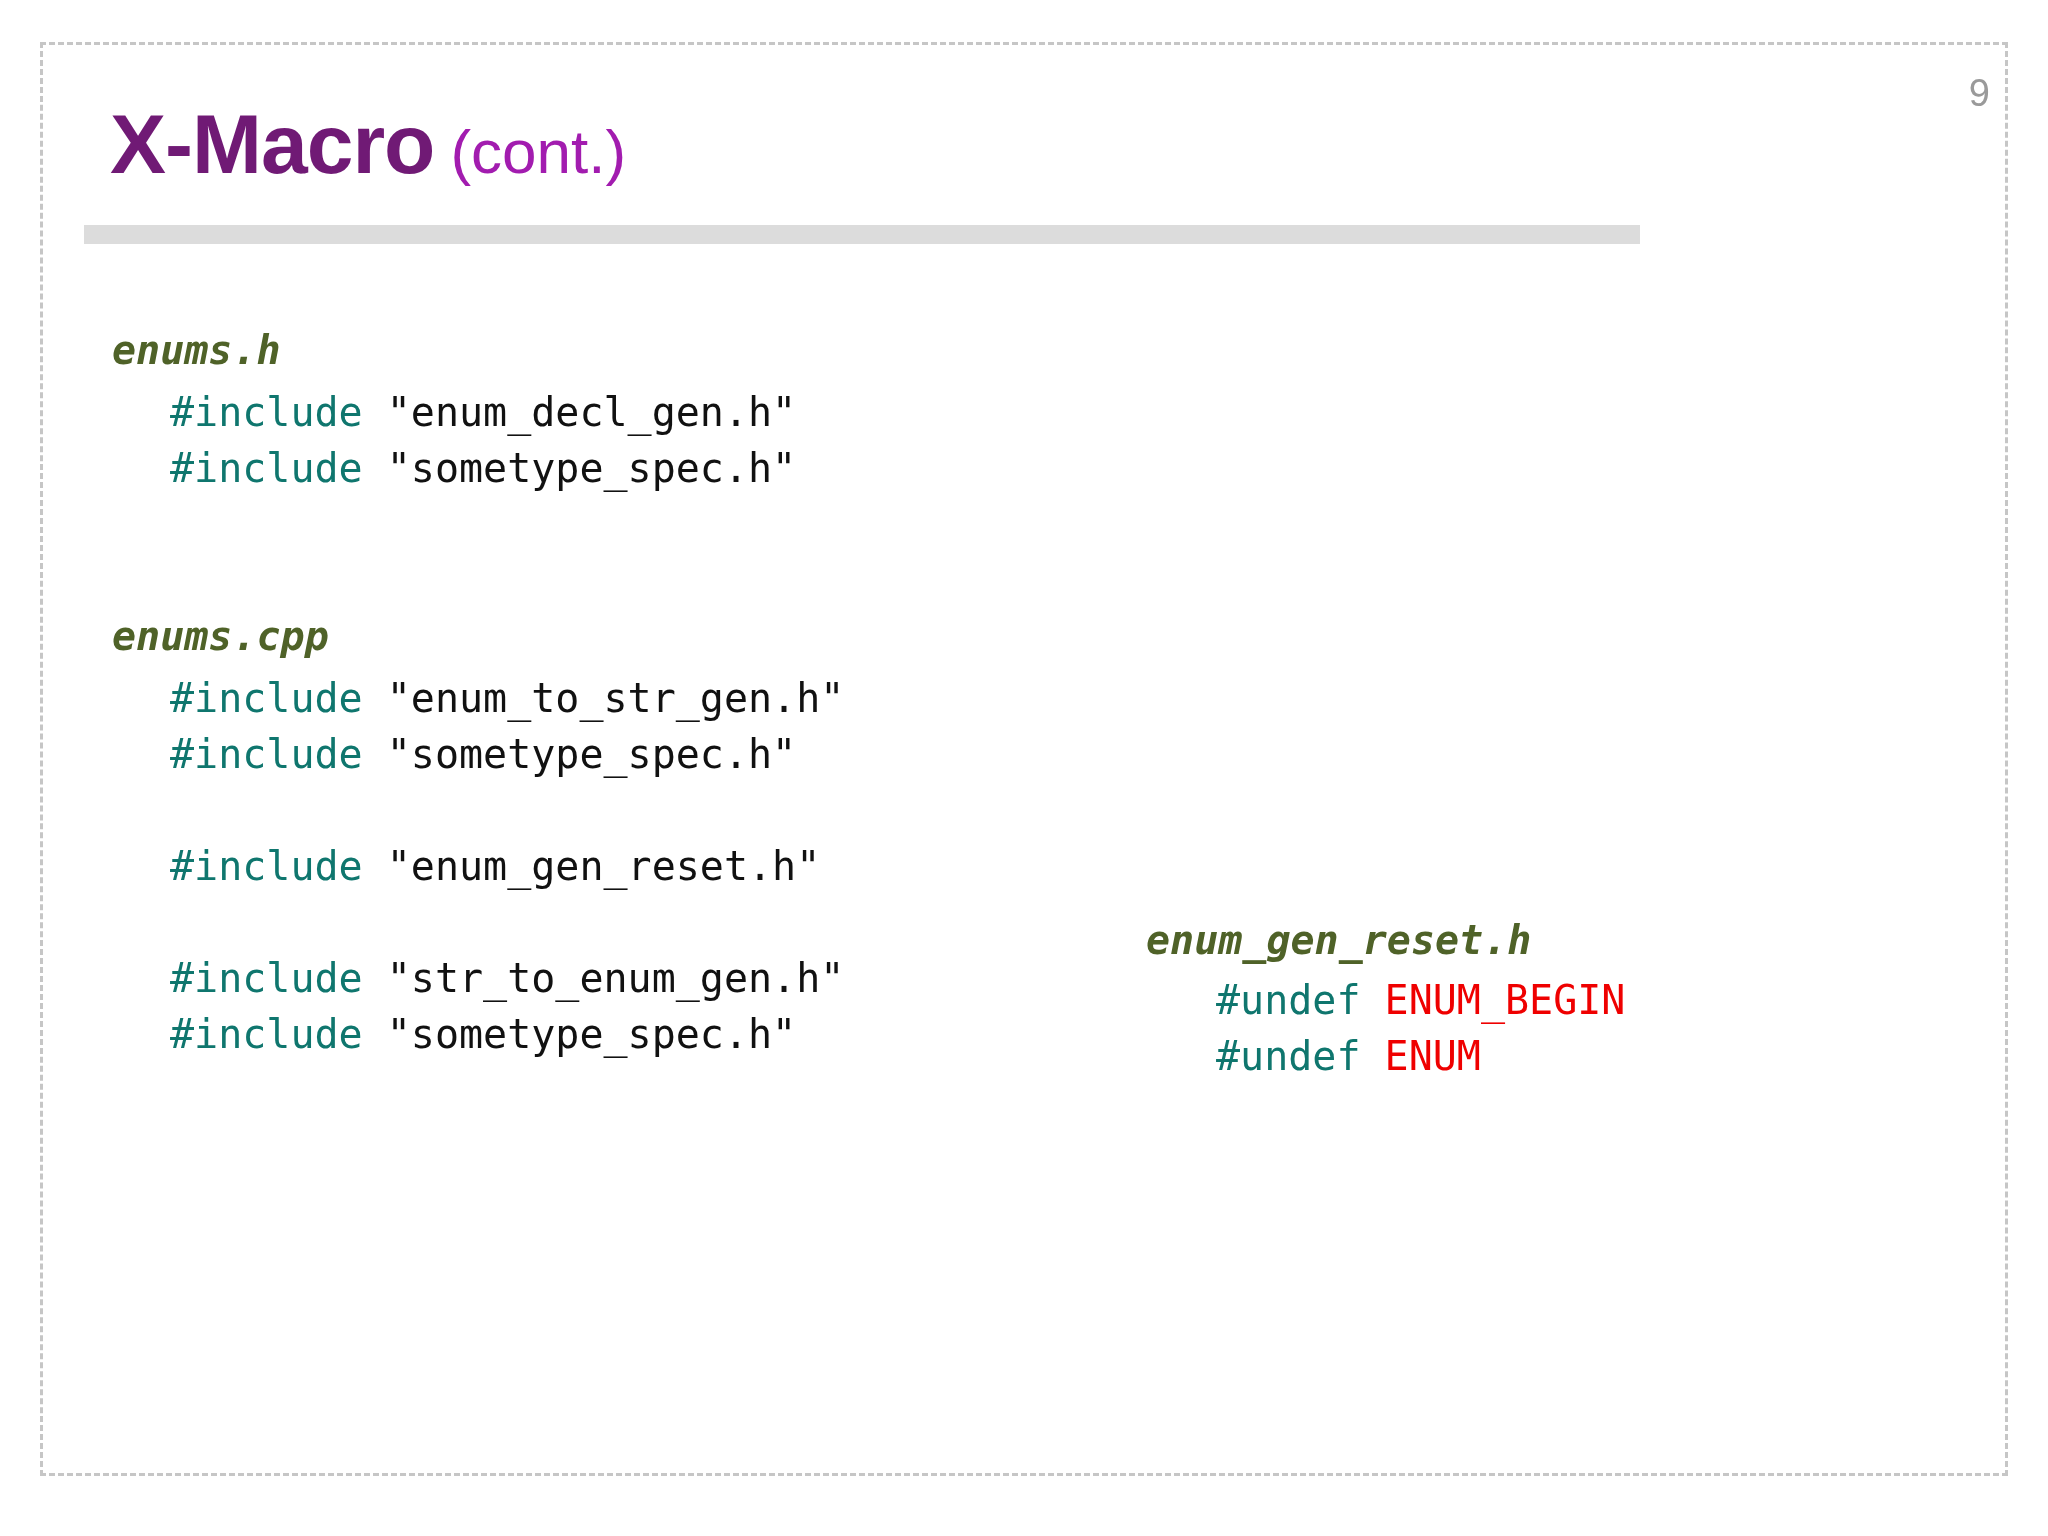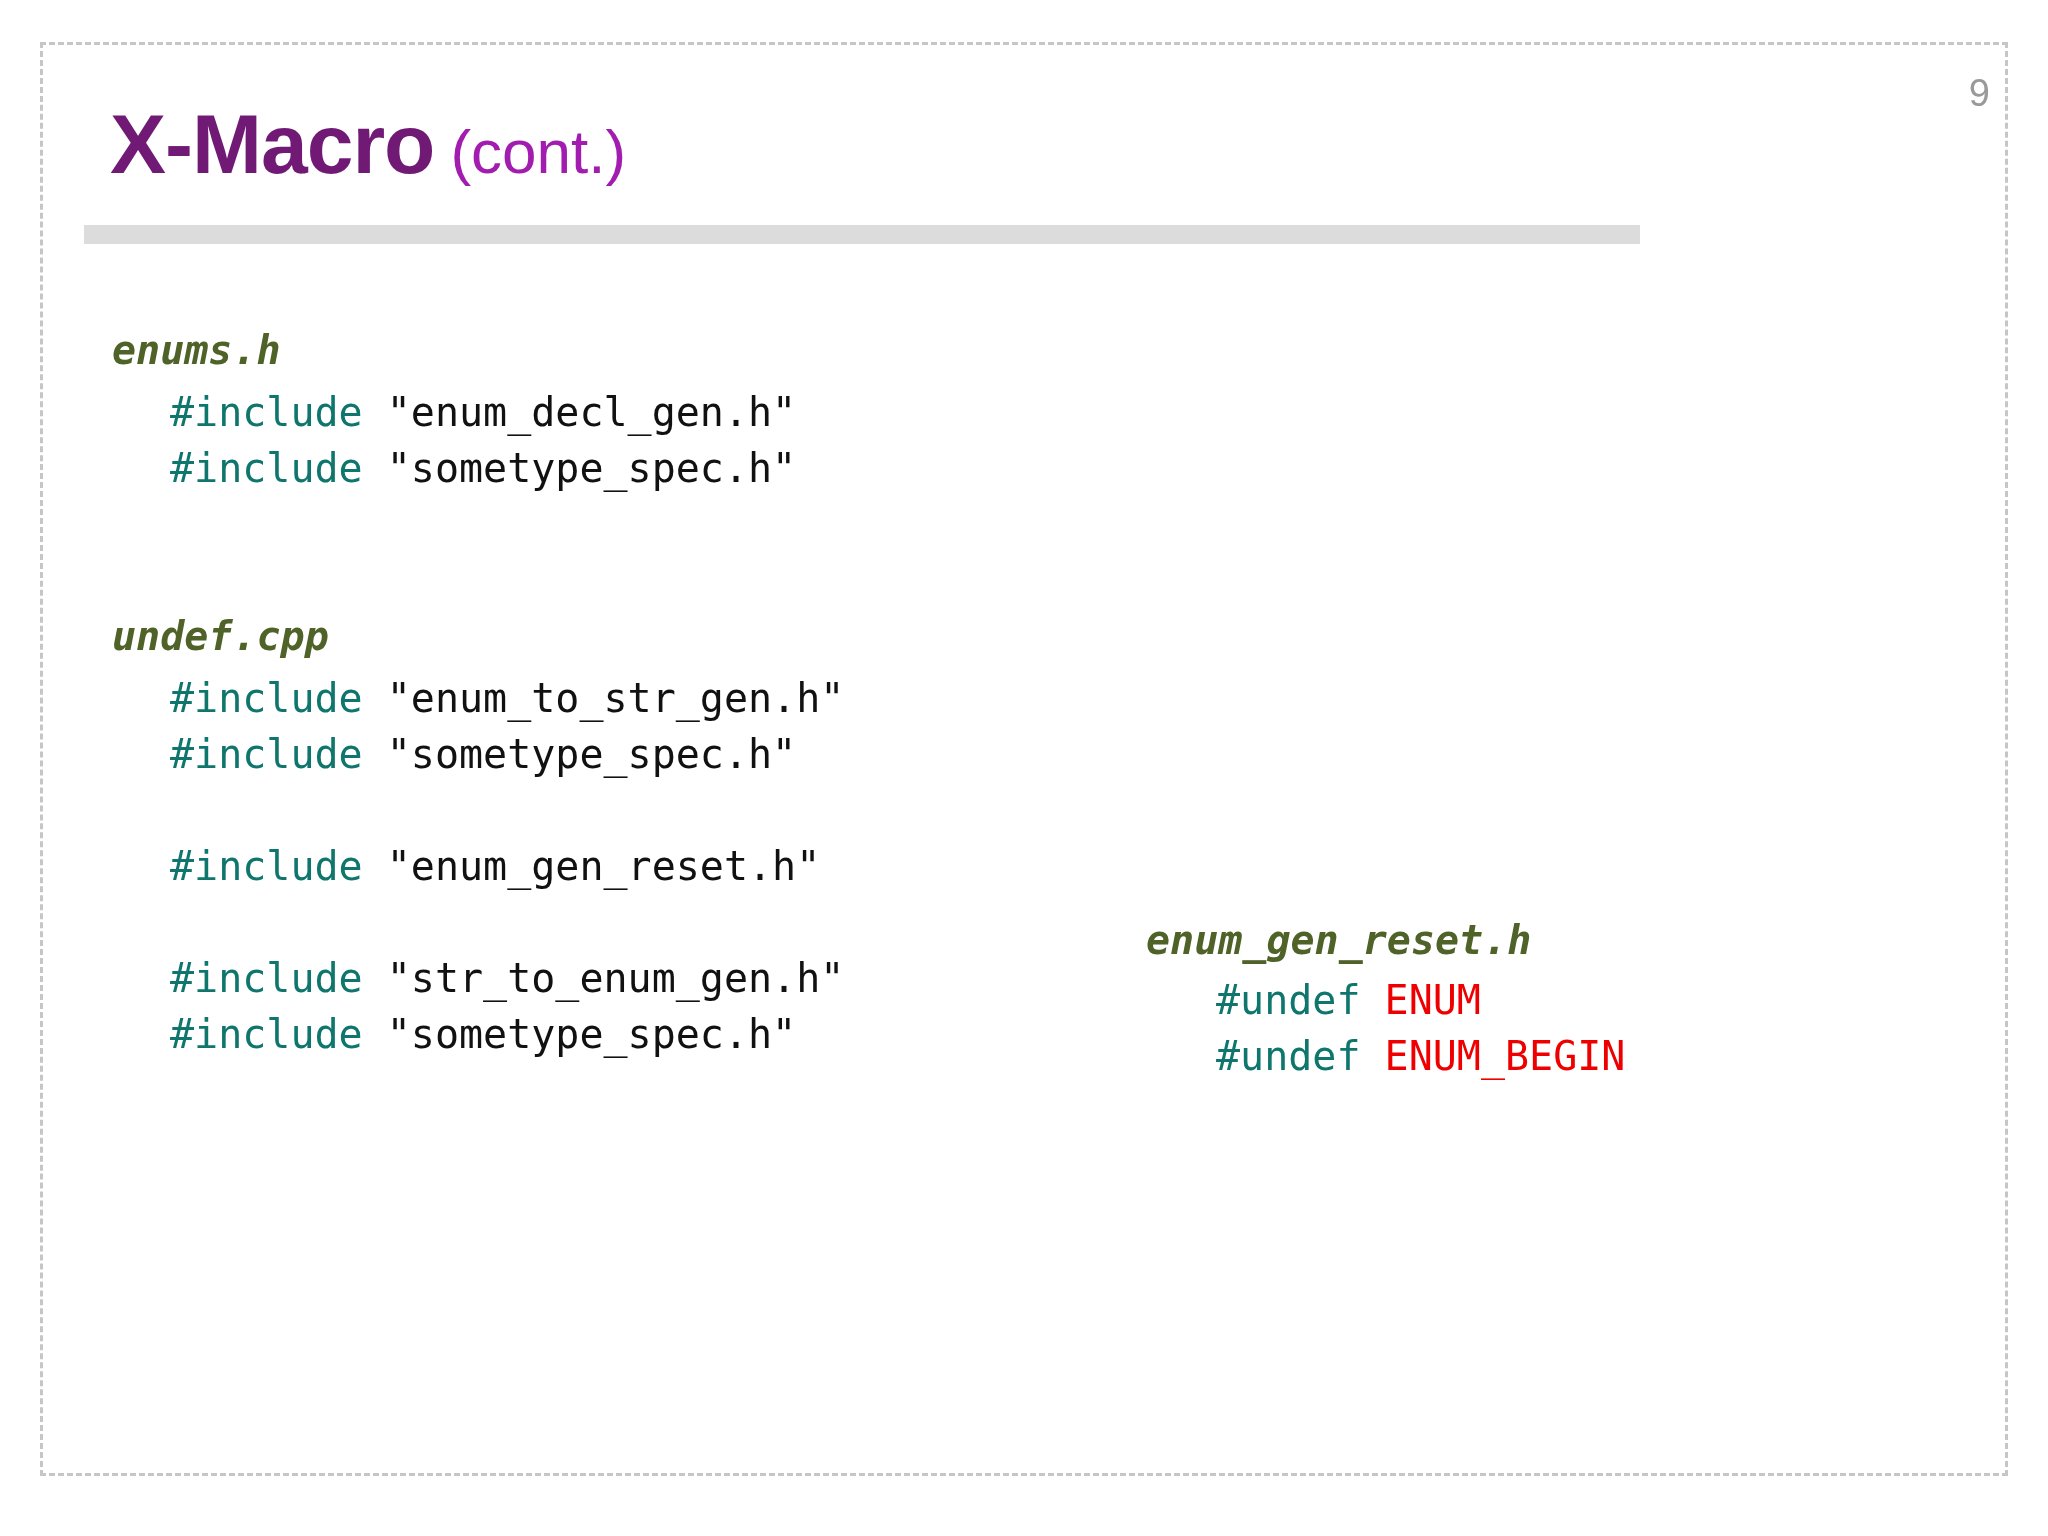--- a/index.html
+++ b/index.html
@@ -144,38 +144,38 @@
     <div class="col col-left">
 
       <div class="file-heading">enums.h</div>
       <div class="code-lines">
         <div class="code-line"><span class="kw">#include</span><span class="str"> "enum_decl_gen.h"</span></div>
         <div class="code-line"><span class="kw">#include</span><span class="str"> "sometype_spec.h"</span></div>
       </div>
 
       <div class="gap-block"></div>
 
-      <div class="file-heading">undef.cpp</div>
+      <div class="file-heading">enums.cpp</div>
       <div class="code-lines">
         <div class="code-line"><span class="kw">#include</span><span class="str"> "enum_to_str_gen.h"</span></div>
         <div class="code-line"><span class="kw">#include</span><span class="str"> "sometype_spec.h"</span></div>
 
         <div class="gap-small"></div>
 
         <div class="code-line"><span class="kw">#include</span><span class="str"> "enum_gen_reset.h"</span></div>
 
         <div class="gap-small"></div>
 
         <div class="code-line"><span class="kw">#include</span><span class="str"> "str_to_enum_gen.h"</span></div>
         <div class="code-line"><span class="kw">#include</span><span class="str"> "sometype_spec.h"</span></div>
       </div>
     </div>
 
     <div class="col col-right">
       <div class="file-heading">enum_gen_reset.h</div>
       <div class="code-lines">
+        <div class="code-line"><span class="kw">#undef</span><span class="mac"> ENUM_BEGIN</span></div>
         <div class="code-line"><span class="kw">#undef</span><span class="mac"> ENUM</span></div>
-        <div class="code-line"><span class="kw">#undef</span><span class="mac"> ENUM_BEGIN</span></div>
       </div>
     </div>
 
   </div>
 </div>
 
 </body></html>

